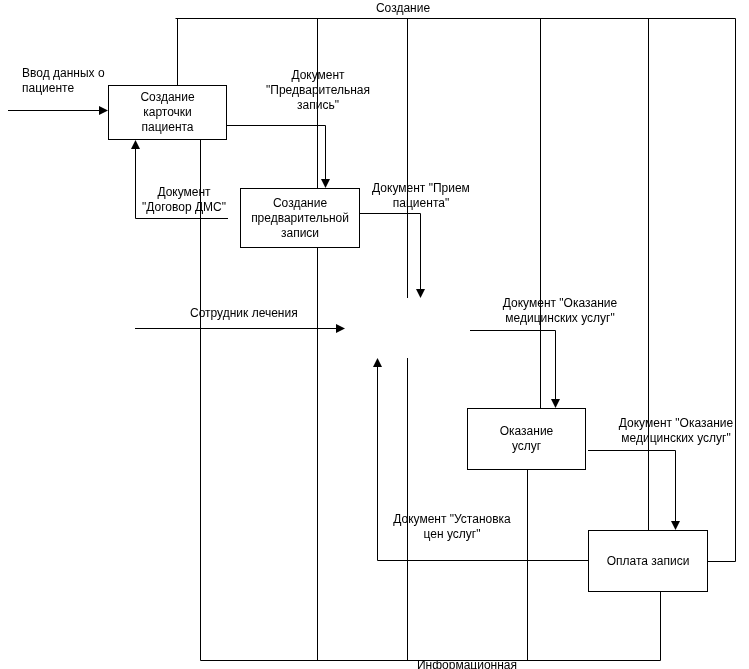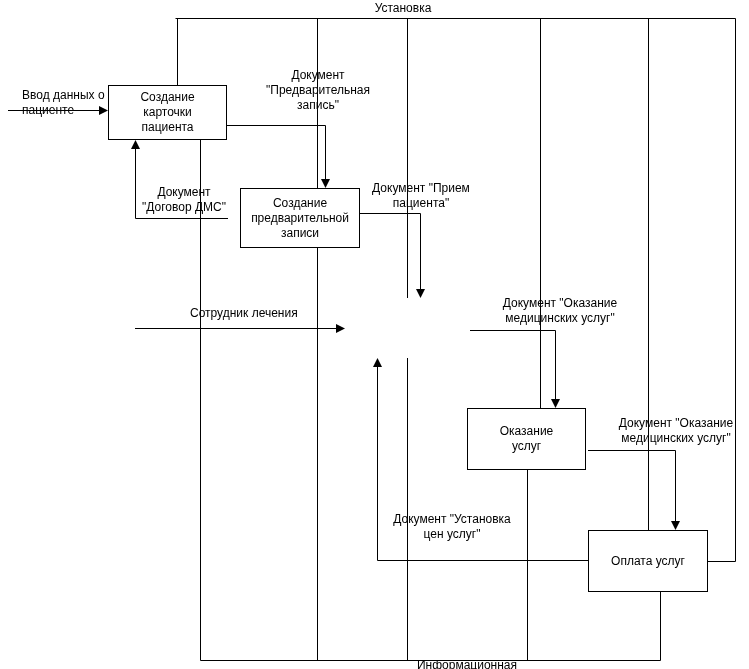--- a/index.html
+++ b/index.html
@@ -92,28 +92,28 @@
   <div class="node" style="left:240px; top:188px; width:120px; height:60px;">
     <span>Создание предварительной записи</span>
   </div>
 
 
   <div class="node" style="left:467px; top:408px; width:119px; height:62px;">
     <span>Оказание услуг</span>
   </div>
 
   <div class="node" style="left:588px; top:530px; width:120px; height:62px;">
-    <span>Оплата услуг</span>
+    <span>Оплата записи</span>
   </div>
 
-  <div class="lbl nowrap" style="left:343px; top:1px; width:120px;">Установка</div>
+  <div class="lbl nowrap" style="left:343px; top:1px; width:120px;">Создание</div>
 
   <div class="lbl" style="left:407px; top:626px; width:120px;margin-top:32px;">Информационная система</div>
 
-  <div class="lbl left" style="left:22px; top:88px; width:92px;">Ввод данных о пациенте</div>
+  <div class="lbl left" style="left:22px; top:66px; width:92px;">Ввод данных о пациенте</div>
 
   <div class="lbl" style="left:259px; top:68px; width:118px;">Документ "Предварительная запись"</div>
 
   <div class="lbl" style="left:136px; top:185px; width:96px;">Документ "Договор ДМС"</div>
 
   <div class="lbl" style="left:365px; top:181px; width:112px;">Документ "Прием пациента"</div>
 
   <div class="lbl left nowrap" style="left:190px; top:306px; width:130px;">Сотрудник лечения</div>
 
   <div class="lbl" style="left:496px; top:296px; width:128px;">Документ "Оказание медицинских услуг"</div>

